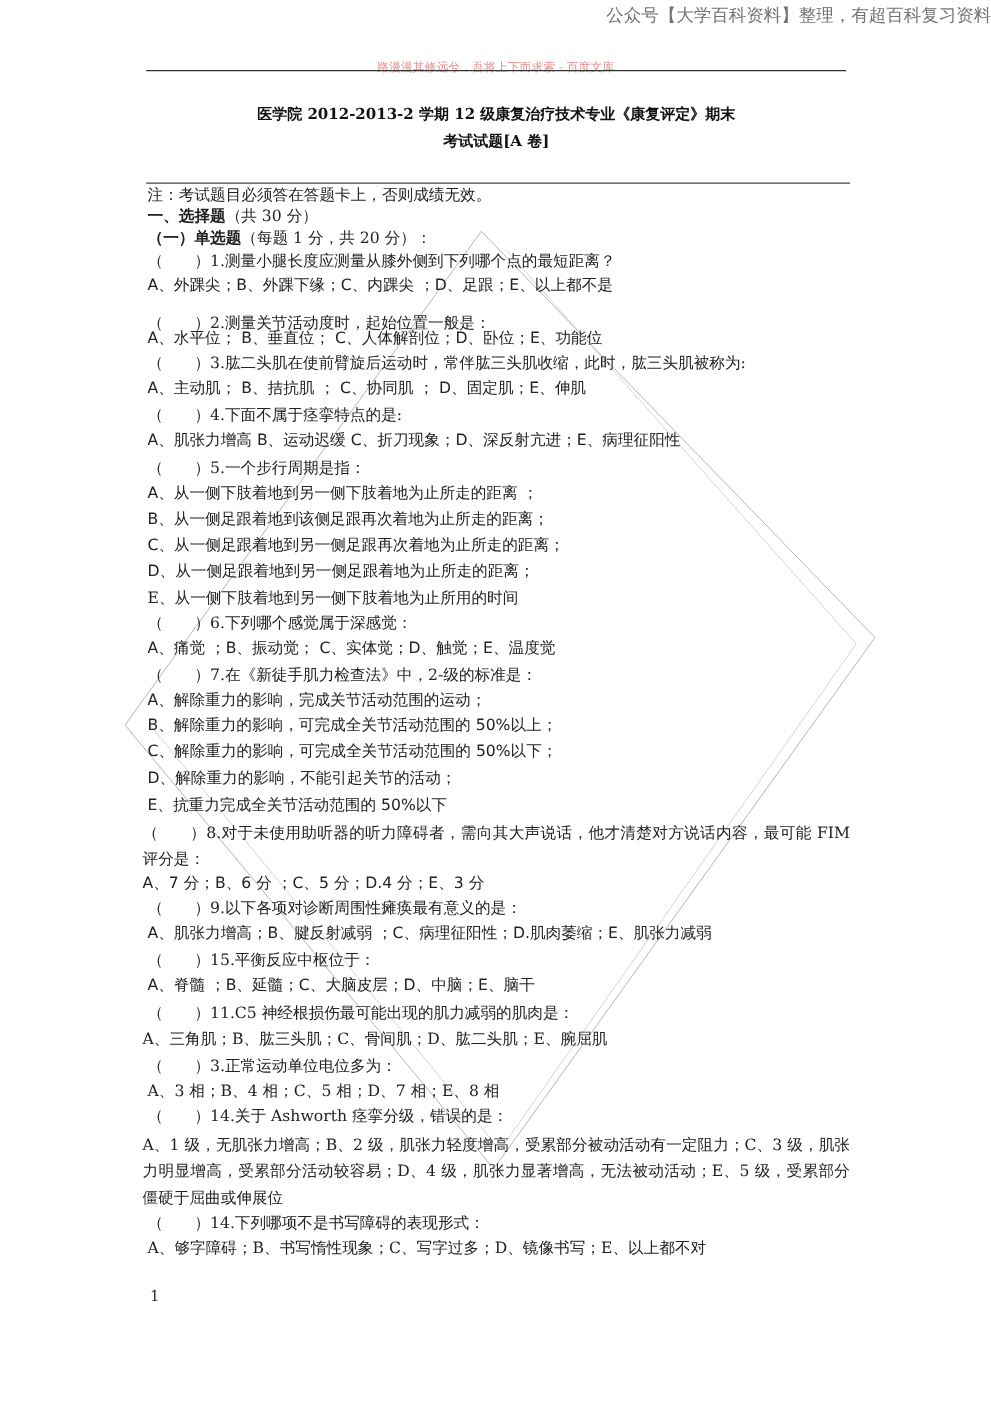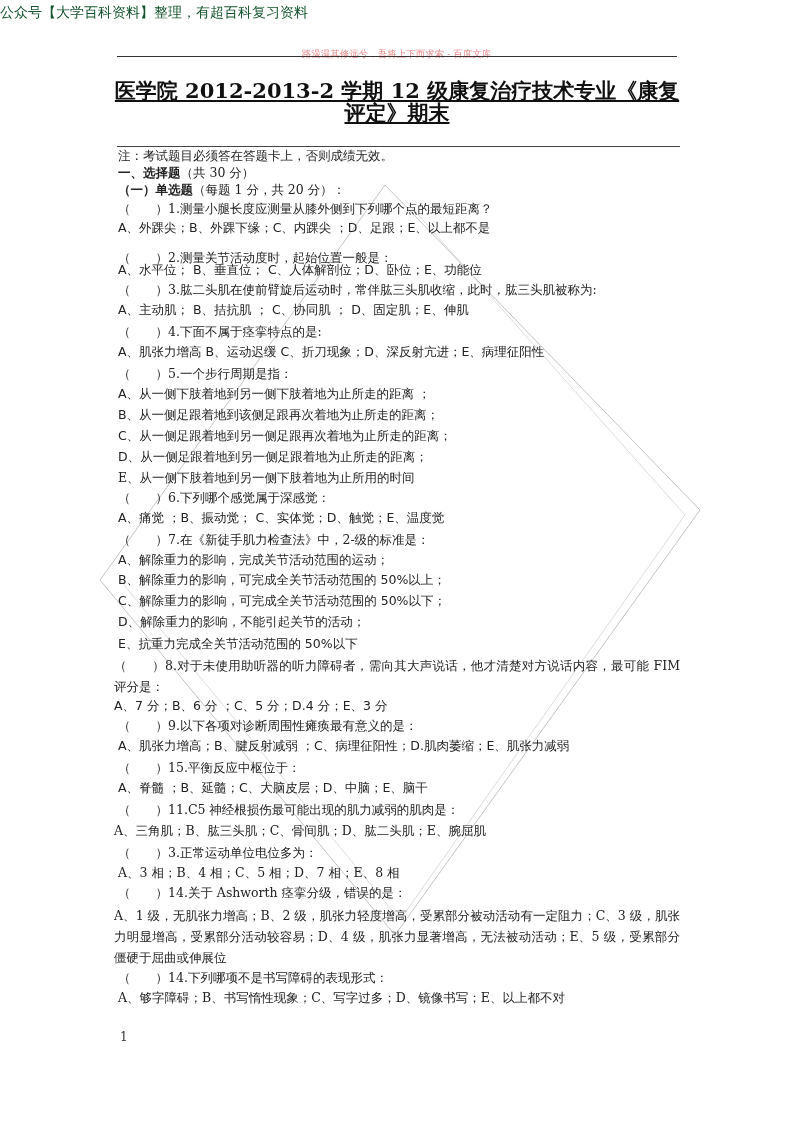--- a/index.html
+++ b/index.html
@@ -1,44 +1,45 @@
 <!DOCTYPE html>
 <html><head>
 <meta charset="utf-8">
 <style>
   html, body { margin: 0; padding: 0; background: #ffffff; }
   body { width: 793px; height: 1122px; position: relative; overflow: hidden;
          font-family: "DejaVu Serif", "Liberation Serif", serif; color: #222; }
-  .page-header { position: absolute; top: 4px; left: 0; width: 793px; text-align: left;
-                 font-size: 14px; color: #14532d; }
+  .page-header { position: absolute; top: 4px; left: 0; width: 793px; text-align: right;
+                 font-size: 14px; color: #737373; }
   .watermark-text { position: absolute; top: 48px; left: 0; width: 793px; text-align: center;
                     font-size: 9.5px; color: #e58a8a; }
   .header-rule { position: absolute; top: 56px; left: 117px; width: 560px; height: 0;
                  border-top: 1px solid #333; }
   .title { position: absolute; top: 80px; left: 112px; width: 570px; text-align: center;
-           font-size: 21px; font-weight: bold; line-height: 22px; color: #111; text-decoration: underline; }
+           font-size: 12px; font-weight: bold; line-height: 22px; color: #111; }
   .title-rule { position: absolute; top: 146px; left: 117px; width: 563px; height: 0;
                 border-top: 1.5px solid #444; }
   .content { position: absolute; top: 148px; left: 118px; width: 562px; font-size: 12.5px; }
   .line { white-space: nowrap; position: absolute; left: 0; }
   .bold { font-weight: bold; }
   .sans { font-family: "DejaVu Sans", "Liberation Sans", sans-serif; }
   .wrap { white-space: normal; text-align: justify; width: 562px; line-height: 21px; }
   .diamond { position: absolute; left: 95px; top: 180px; width: 610px; height: 760px; pointer-events: none; }
   .page-number { position: absolute; top: 1030px; left: 120px; font-size: 12px; color: #333; }
 </style>
 </head>
 <body>
 
 <div class="page-header">公众号【大学百科资料】整理，有超百科复习资料</div>
 <div class="watermark-text">路漫漫其修远兮，吾将上下而求索 - 百度文库</div>
 <div class="header-rule"></div>
 
 <div class="title">
   <div>医学院 2012-2013-2 学期 12 级康复治疗技术专业《康复评定》期末</div>
+  <div>考试试题[A 卷]</div>
 </div>
 <div class="title-rule"></div>
 
 <svg class="diamond" viewBox="0 0 610 760">
   <polyline points="290,5 605,330 300,755 5,400 290,5" fill="none" stroke="#b5b5b5" stroke-width="0.8"></polyline>
   <polyline points="310,20 590,335 305,740 25,400" fill="none" stroke="#c5c5c5" stroke-width="0.6"></polyline>
 </svg>
 
 <div class="content">
   <div class="line" style="top:0px">注：考试题目必须答在答题卡上，否则成绩无效。</div>

